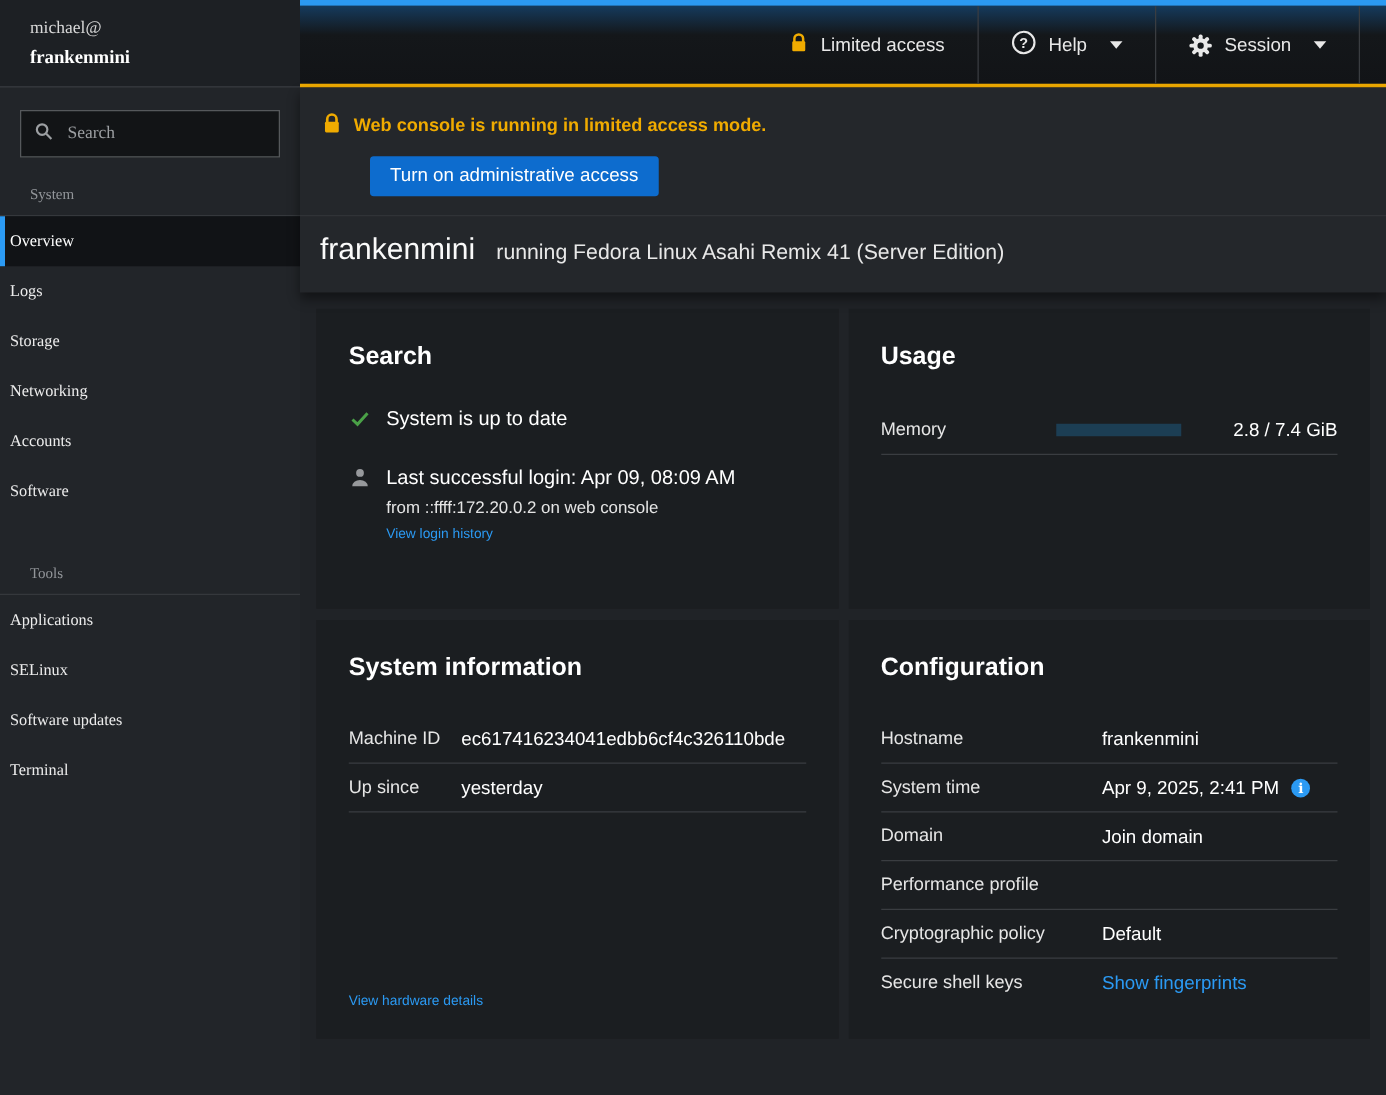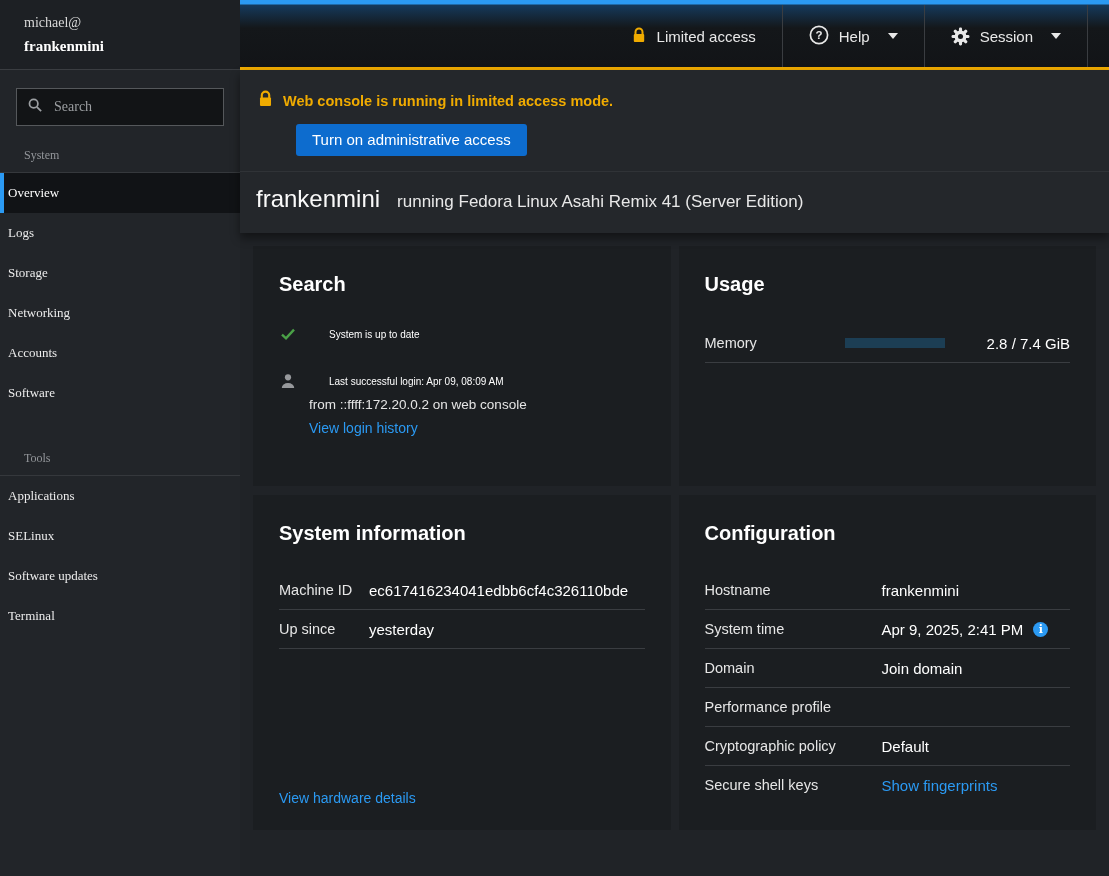--- a/index.html
+++ b/index.html
@@ -50,26 +50,26 @@
     padding:6px 16px; font-family:inherit; cursor:pointer; line-height:20px; }
   .title-section { padding:13px 24px 20px 16px; display:flex; align-items:baseline; gap:17px; }
   .hostname { font-size:24px; font-weight:400; color:#fafafa; }
   .subtitle { font-size:17px; color:#e8e8e8; }
 
   
   .content { flex:1; background:#202327; padding:13px; box-sizing:border-box; display:grid;
     grid-template-columns:1fr 1fr; grid-template-rows:240px 335px; gap:9px 8px; align-content:start; }
   .card { background:#1b1e21; padding:24px 26px; box-sizing:border-box; display:flex; flex-direction:column; }
   .card-title { font-size:20px; font-weight:700; color:#ffffff; line-height:28px; }
-  .card-link { color:#2b9af3; font-size:14px; text-decoration:none; cursor:pointer; display:inline-block; }
+  .card-link { color:#2b9af3; font-size:11px; text-decoration:none; cursor:pointer; display:inline-block; }
 
   
   .health-item { display:flex; gap:13px; margin-top:27px; align-items:flex-start; }
   .health-item .icon-cell { width:17px; display:flex; justify-content:center; margin-top:1px; }
-  .health-text { font-size:10px; color:#ffffff; line-height:20px;margin-left:20px; }
+  .health-text { font-size:16px; color:#ffffff; line-height:20px; }
   .health-sub { font-size:13.5px; color:#e5e5e5; margin-top:5px; }
   .login-link { margin-top:8px; }
 
   
   .usage-table { margin-top:26px; }
   .usage-row { display:flex; align-items:center; height:38px; border-bottom:1px solid #3a3d41; }
   .usage-label { width:140px; font-size:14.5px; color:#e6e6e6; }
   .progress { width:100px; height:10px; background:#1c3e54; }
   .progress-fill { height:100%; background:#2b9af3; }
   .usage-value { flex:1; text-align:right; font-size:15px; color:#ffffff; }

